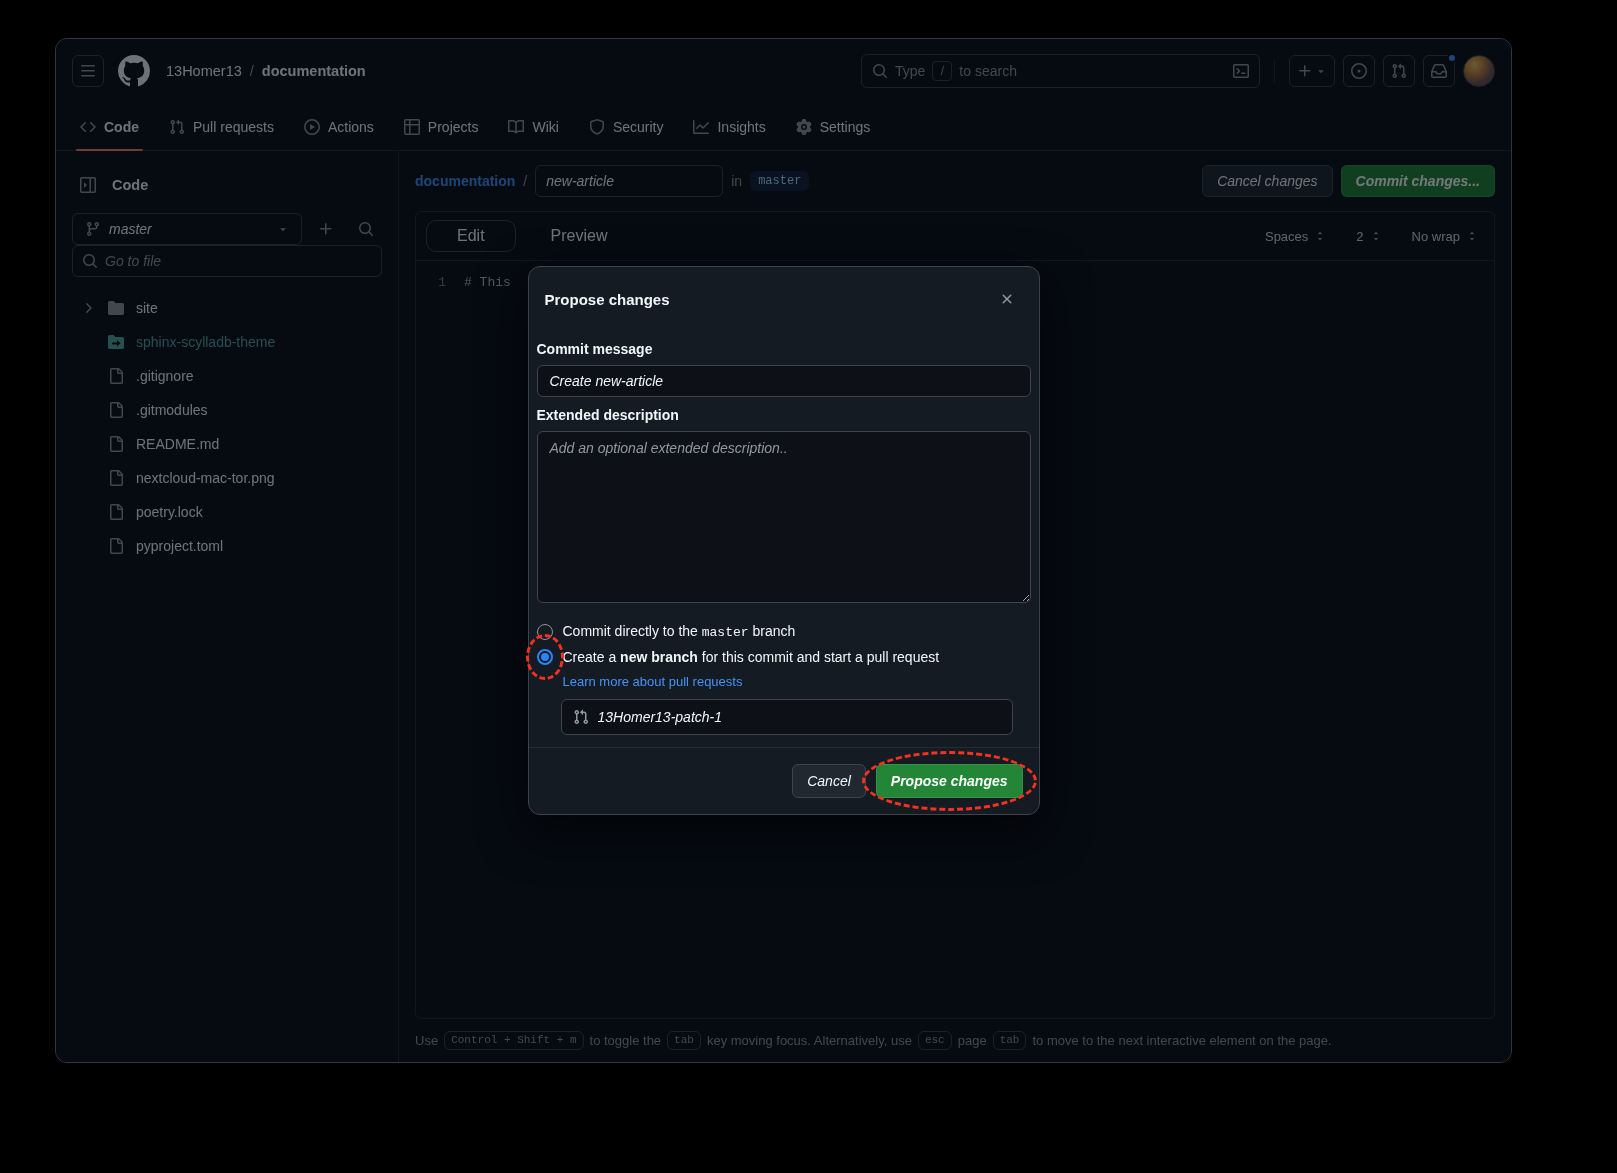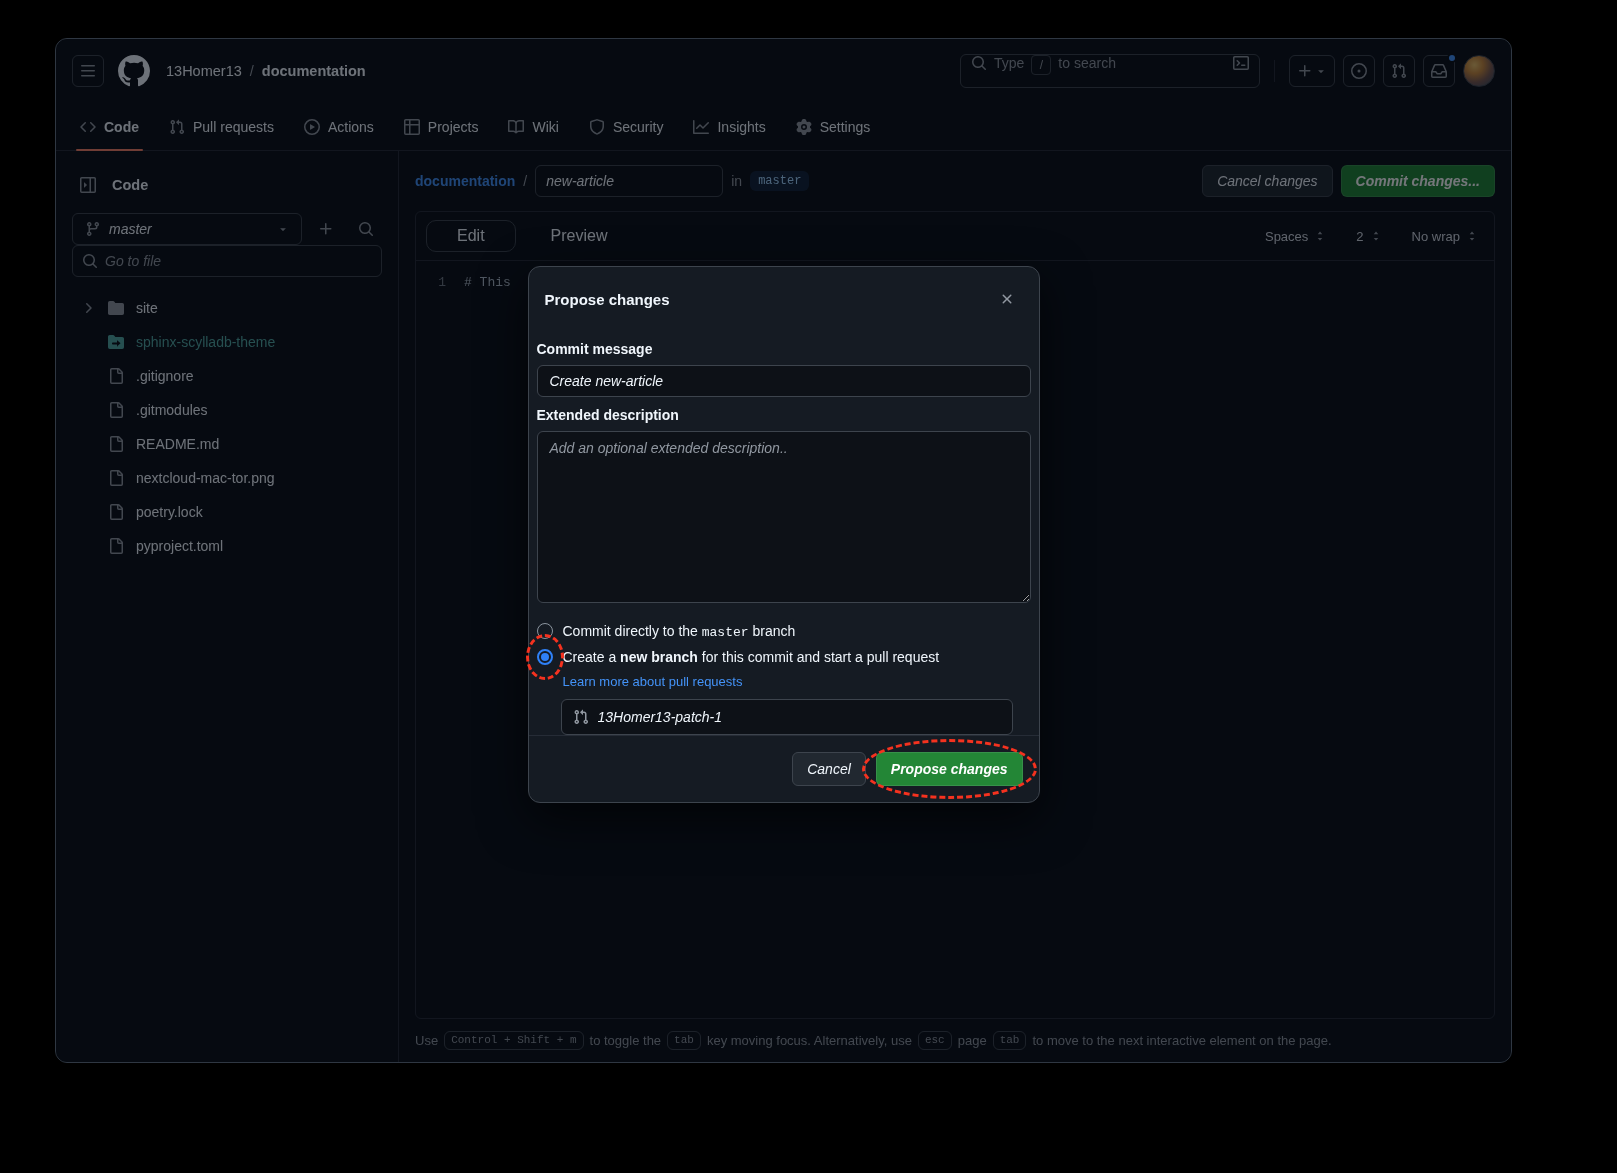--- a/index.html
+++ b/index.html
@@ -24,22 +24,22 @@
   .icon-btn{display:grid; place-items:center; width:32px; height:32px; border-radius:6px;
     background:transparent; border:1px solid var(--border); color:var(--muted);}
   .icon-btn.ghost{border-color:transparent;}
   .icon-btn.wide{width:46px; grid-auto-flow:column; gap:2px; display:flex; align-items:center; justify-content:center;}
   .gh-logo{color:var(--text); display:grid; place-items:center; margin-left:4px;}
   .crumbs{display:flex; align-items:center; gap:8px; font-size:14.5px; margin-left:6px;}
   .crumb-owner{color:var(--text); text-decoration:none;}
   .crumb-sep{color:var(--muted);}
   .crumb-repo{color:var(--text); font-weight:700; text-decoration:none;}
   .header-right{margin-left:auto; display:flex; align-items:center; gap:8px;}
-  .search-pill{width:300px; height:34px; border:1px solid var(--border); border-radius:6px;
-    display:flex; align-items:flex-start; gap:7px; padding:0 10px; color:var(--muted); font-size:14px;}
+  .search-pill{width:399px; height:34px; border:1px solid var(--border); border-radius:6px;
+    display:flex; align-items:center; gap:7px; padding:0 10px; color:var(--muted); font-size:14px;}
   .key-box{display:grid; place-items:center; width:20px; height:20px; border:1px solid var(--border);
     border-radius:4px; font-size:12px; color:var(--muted);}
   .pill-term{margin-left:auto; color:var(--muted);}
   .v-divider{width:1px; height:22px; background:var(--borderMuted); margin:0 6px;}
   .notif{position:relative;}
   .notif .dot{position:absolute; top:-3px; right:-3px; width:10px; height:10px; border-radius:50%;
     background:#4493f8; border:2px solid var(--bg);}
   .avatar{width:32px; height:32px; border-radius:50%; border:1px solid var(--border);
     background:radial-gradient(circle at 35% 30%, #e9c06a 0%, #c98a3e 30%, #7a5a50 60%, #2e4a66 100%);}
 
@@ -117,32 +117,32 @@
   .modal-title{font-size:15px; font-weight:700;}
   .modal-close{margin-left:auto;}
   .modal-body{padding:6px 8px 0;}
   .field-label{display:block; font-size:14px; font-weight:700; margin:10px 0 8px;}
   .text-input{width:100%; height:32px; background:var(--bg); border:1px solid var(--border);
     border-radius:6px; color:var(--text); font-size:14px; padding:0 12px;}
   .text-area{width:100%; height:172px; background:var(--bg); border:1px solid var(--border);
     border-radius:6px; color:var(--text); font-size:14px; padding:8px 12px; resize:vertical;}
   .text-area::placeholder{color:var(--muted);}
   .radio-group{margin-top:16px;}
-  .radio-row{display:flex; align-items:flex-start; gap:10px; margin-bottom:9px; font-size:14px;}
+  .radio-row{display:flex; align-items:center; gap:10px; margin-bottom:9px; font-size:14px;}
   .radio-wrap{position:relative; width:16px; height:16px; flex:none;}
   .radio{display:block; width:16px; height:16px; border-radius:50%; border:1px solid #8b949e; position:relative;}
   .radio.checked{border:2px solid var(--blue);}
   .radio.checked::after{content:""; position:absolute; left:50%; top:50%; width:8px; height:8px;
     transform:translate(-50%,-50%); border-radius:50%; background:var(--blue);}
   .radio-label code{font-family:"Liberation Mono","DejaVu Sans Mono",monospace; font-size:13px;}
   .learn-link{display:block; margin:2px 0 10px 26px; font-size:13px; color:var(--link); text-decoration:none;}
   .branch-input-wrap{position:relative; margin:0 18px 0 24px;}
   .branch-input-wrap svg{position:absolute; left:12px; top:10px; color:var(--muted);}
   .branch-input{height:36px; padding-left:36px;}
-  .modal-foot{margin-top:0; border-top:1px solid var(--borderMuted); padding:16px;
+  .modal-foot{margin-top:12px; border-top:1px solid var(--borderMuted); padding:16px;
     display:flex; justify-content:flex-end; align-items:center; gap:10px;}
   .modal-foot .btn{height:34px;}
   .propose-wrap{position:relative; display:inline-block;}
 
   
   .anno{position:absolute; border:3px dashed var(--red); border-radius:50%; pointer-events:none; z-index:30;}
   .radio-anno{left:-11px; top:-15px; width:38px; height:46px;}
   .btn-anno{inset:-13px -14px; }
 </style>
 </head>

